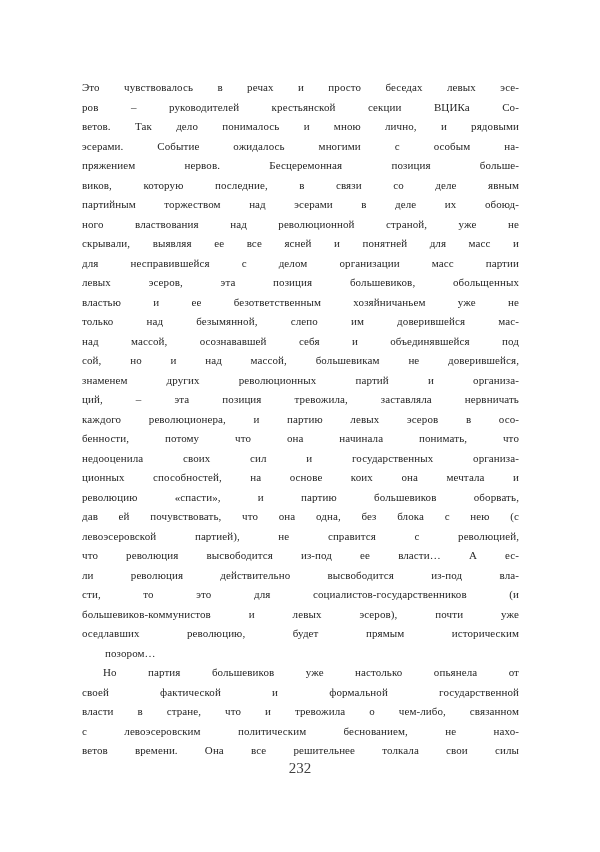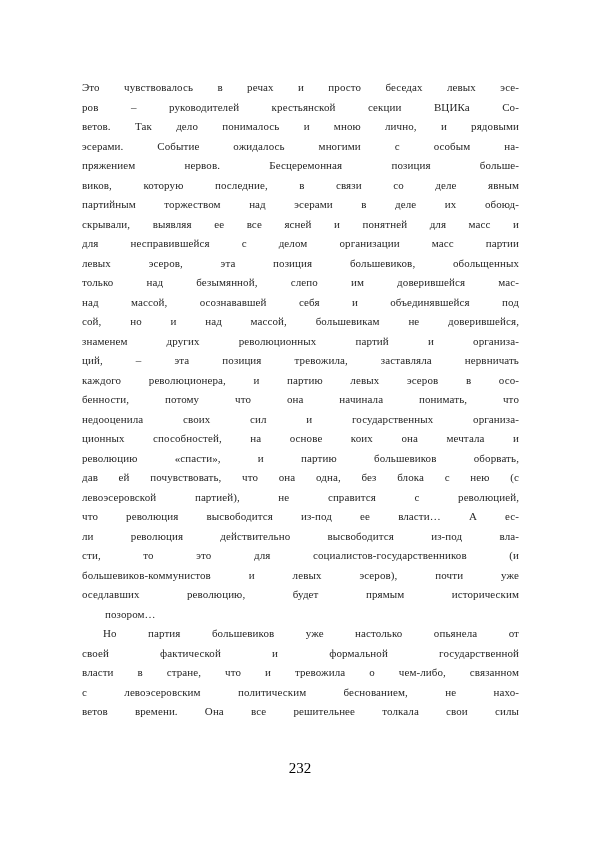--- a/index.html
+++ b/index.html
@@ -47,39 +47,41 @@
   .line.indent {
     text-indent: 21px;
   }
   .page-number {
     position: absolute;
     top: 760px;
     left: 0;
     width: 600px;
     text-align: center;
     font-size: 15px;
-    color: #000000;
+    color: #404040;
   }
 </style>
 </head>
 <body>
 
 <div class="page">
   <div class="text-block">
       <div class="para">
         <div class="line">Это чувствовалось в речах и просто беседах левых эсе-</div>
         <div class="line">ров – руководителей крестьянской секции ВЦИКа Со-</div>
         <div class="line">ветов. Так дело понималось и мною лично, и рядовыми</div>
         <div class="line">эсерами. Событие ожидалось многими с особым на-</div>
         <div class="line">пряжением нервов. Бесцеремонная позиция больше-</div>
         <div class="line">виков, которую последние, в связи со деле явным</div>
         <div class="line">партийным торжеством над эсерами в деле их обоюд-</div>
+        <div class="line">ного властвования над революционной страной, уже не</div>
         <div class="line">скрывали, выявляя ее все ясней и понятней для масс и</div>
         <div class="line">для несправившейся с делом организации масс партии</div>
         <div class="line">левых эсеров, эта позиция большевиков, обольщенных</div>
+        <div class="line">властью и ее безответственным хозяйничаньем уже не</div>
         <div class="line">только над безымянной, слепо им доверившейся мас-</div>
         <div class="line">над массой, осознававшей себя и объединявшейся под</div>
         <div class="line">сой, но и над массой, большевикам не доверившейся,</div>
         <div class="line">знаменем других революционных партий и организа-</div>
         <div class="line">ций, – эта позиция тревожила, заставляла нервничать</div>
         <div class="line">каждого революционера, и партию левых эсеров в осо-</div>
         <div class="line">бенности, потому что она начинала понимать, что</div>
         <div class="line">недооценила своих сил и государственных организа-</div>
         <div class="line">ционных способностей, на основе коих она мечтала и</div>
         <div class="line">революцию «спасти», и партию большевиков оборвать,</div>

